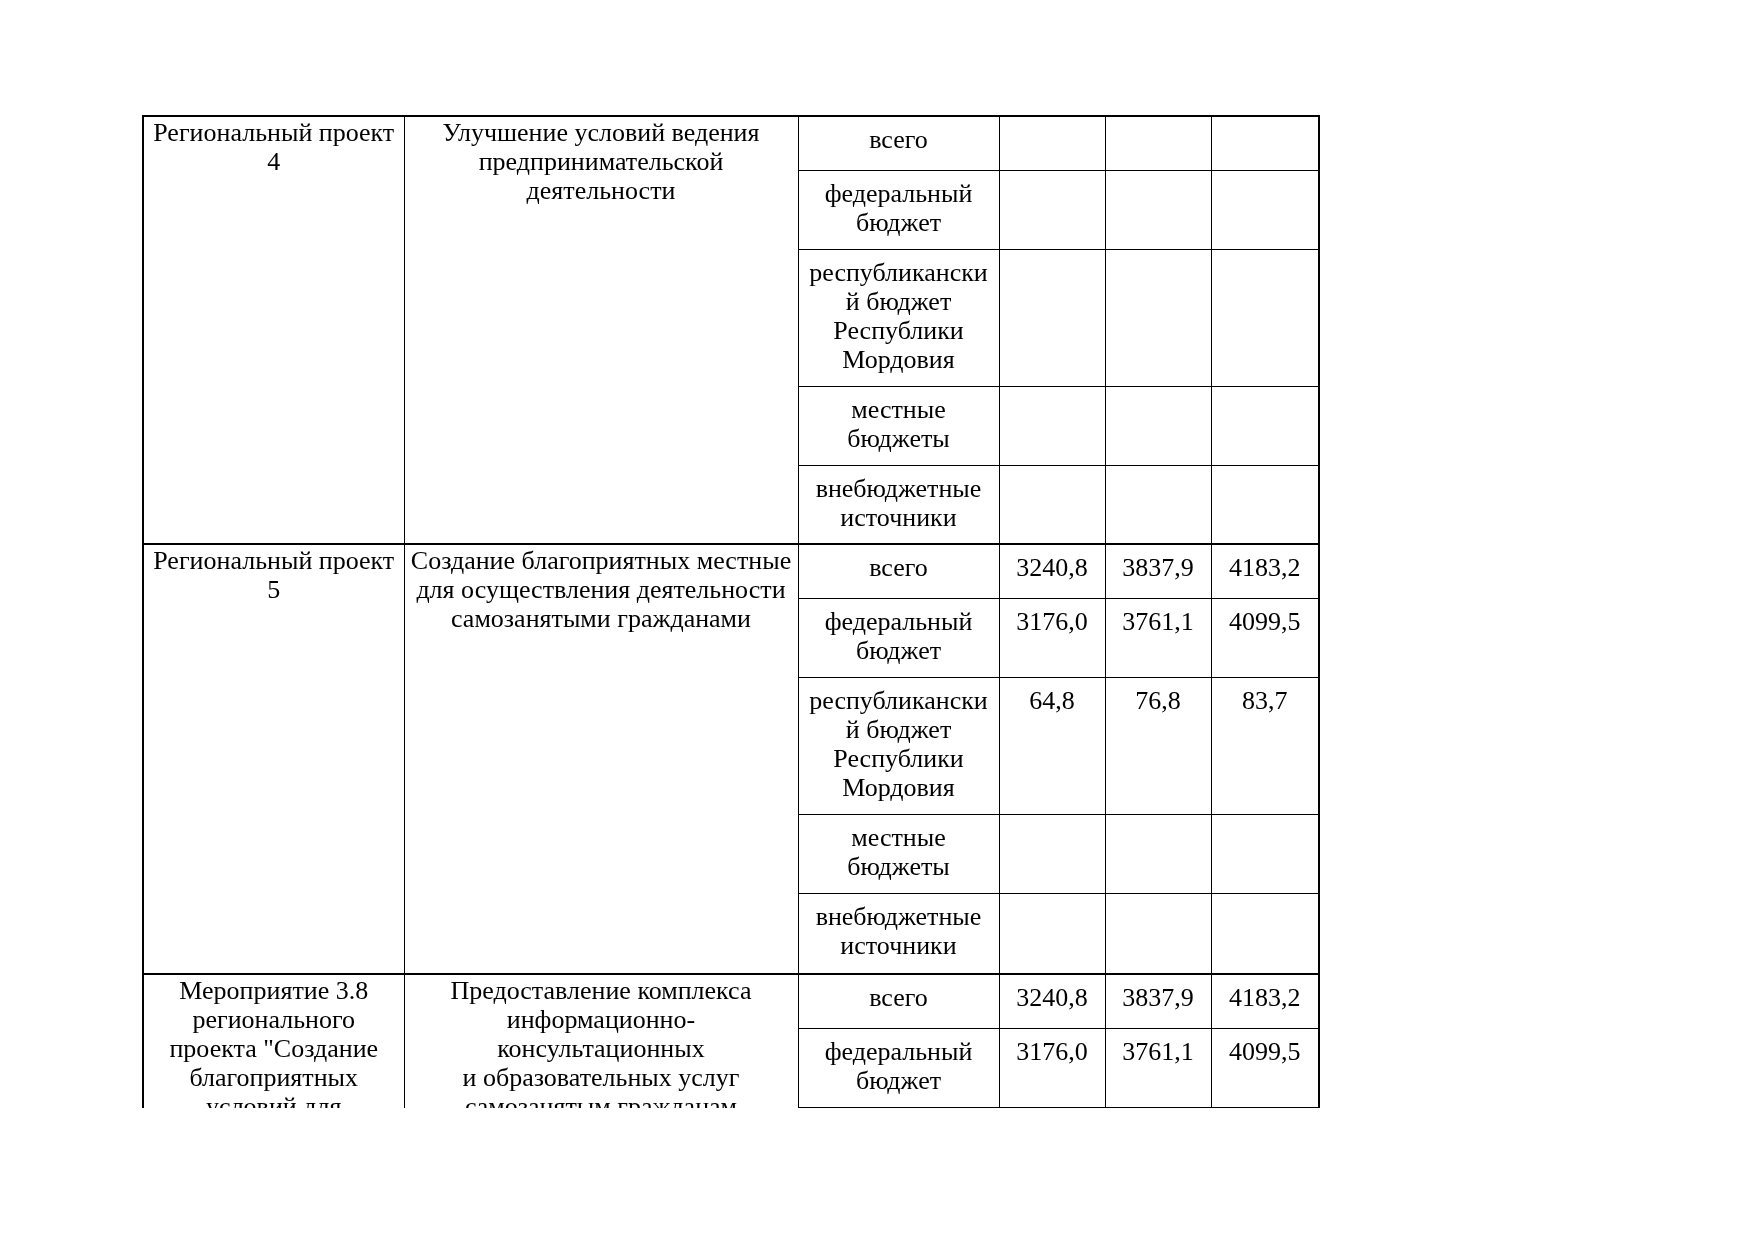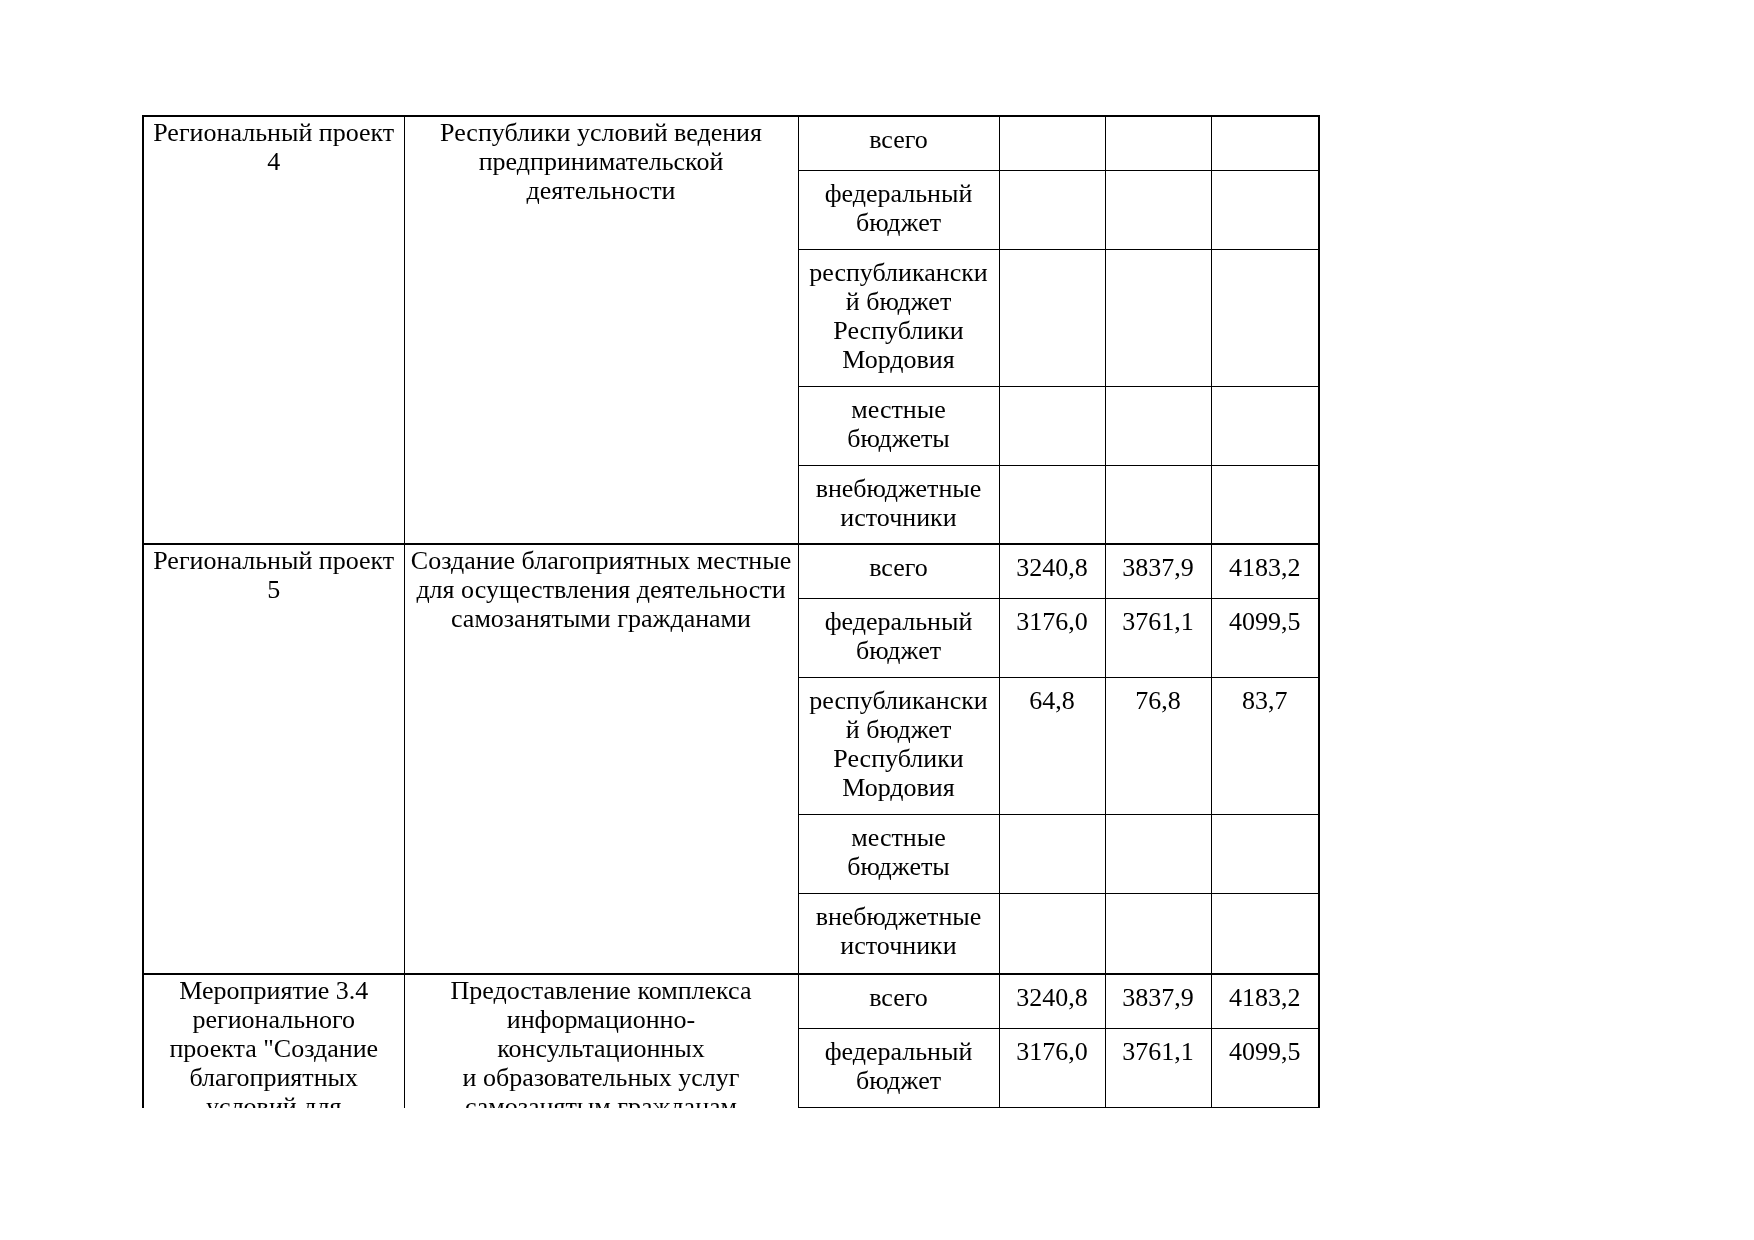--- a/index.html
+++ b/index.html
@@ -58,21 +58,21 @@
         <col class="c-src">
       <col class="c-v1">
         <col class="c-v2">
         <col class="c-v3">
     </colgroup>
 
     <tbody>
       <tr style="height:54px">
         <td rowspan="5" class="head-cell">Региональный проект
 4</td>
-        <td rowspan="5" class="head-cell">Республики условий ведения
+        <td rowspan="5" class="head-cell">Улучшение условий ведения
 предпринимательской
 деятельности</td>
         <td>всего</td>
         <td></td>
         <td></td>
         <td></td>
       </tr>
       <tr style="height:79px">
         <td>федеральный
 бюджет</td>
@@ -144,21 +144,21 @@
         <td>внебюджетные
 источники</td>
         <td></td>
         <td></td>
         <td></td>
       </tr>
     </tbody>
 
     <tbody>
       <tr style="height:54px" class="sec-top">
-        <td rowspan="3" class="head-cell">Мероприятие 3.4
+        <td rowspan="3" class="head-cell">Мероприятие 3.8
 регионального
 проекта "Создание
 благоприятных
 условий для</td>
         <td rowspan="3" class="head-cell">Предоставление комплекса
 информационно-консультационных
 и образовательных услуг
 самозанятым гражданам</td>
         <td>всего</td>
         <td>3240,8</td>

